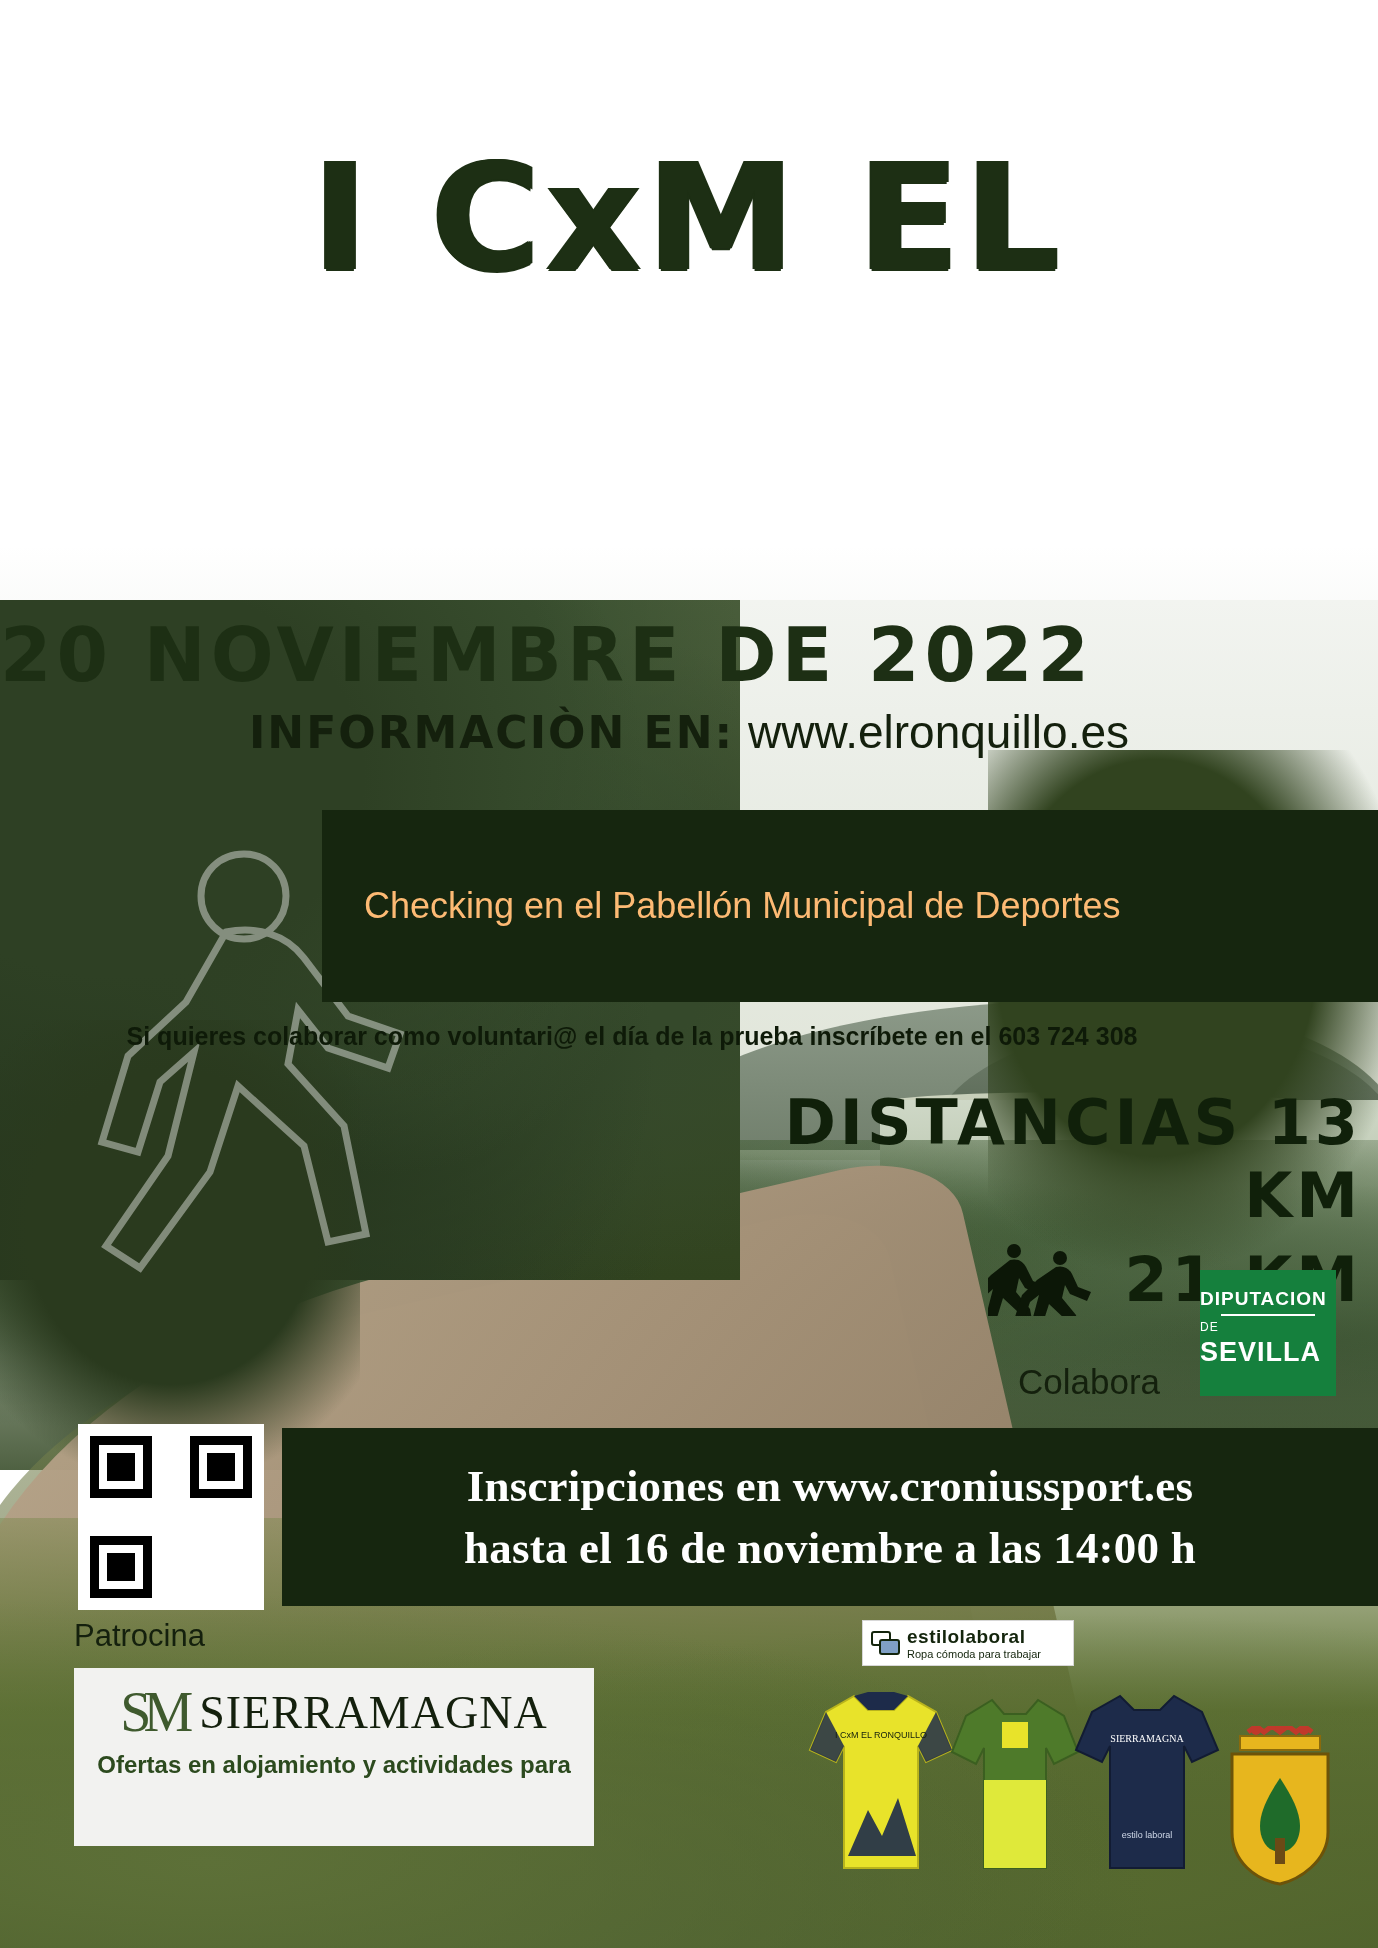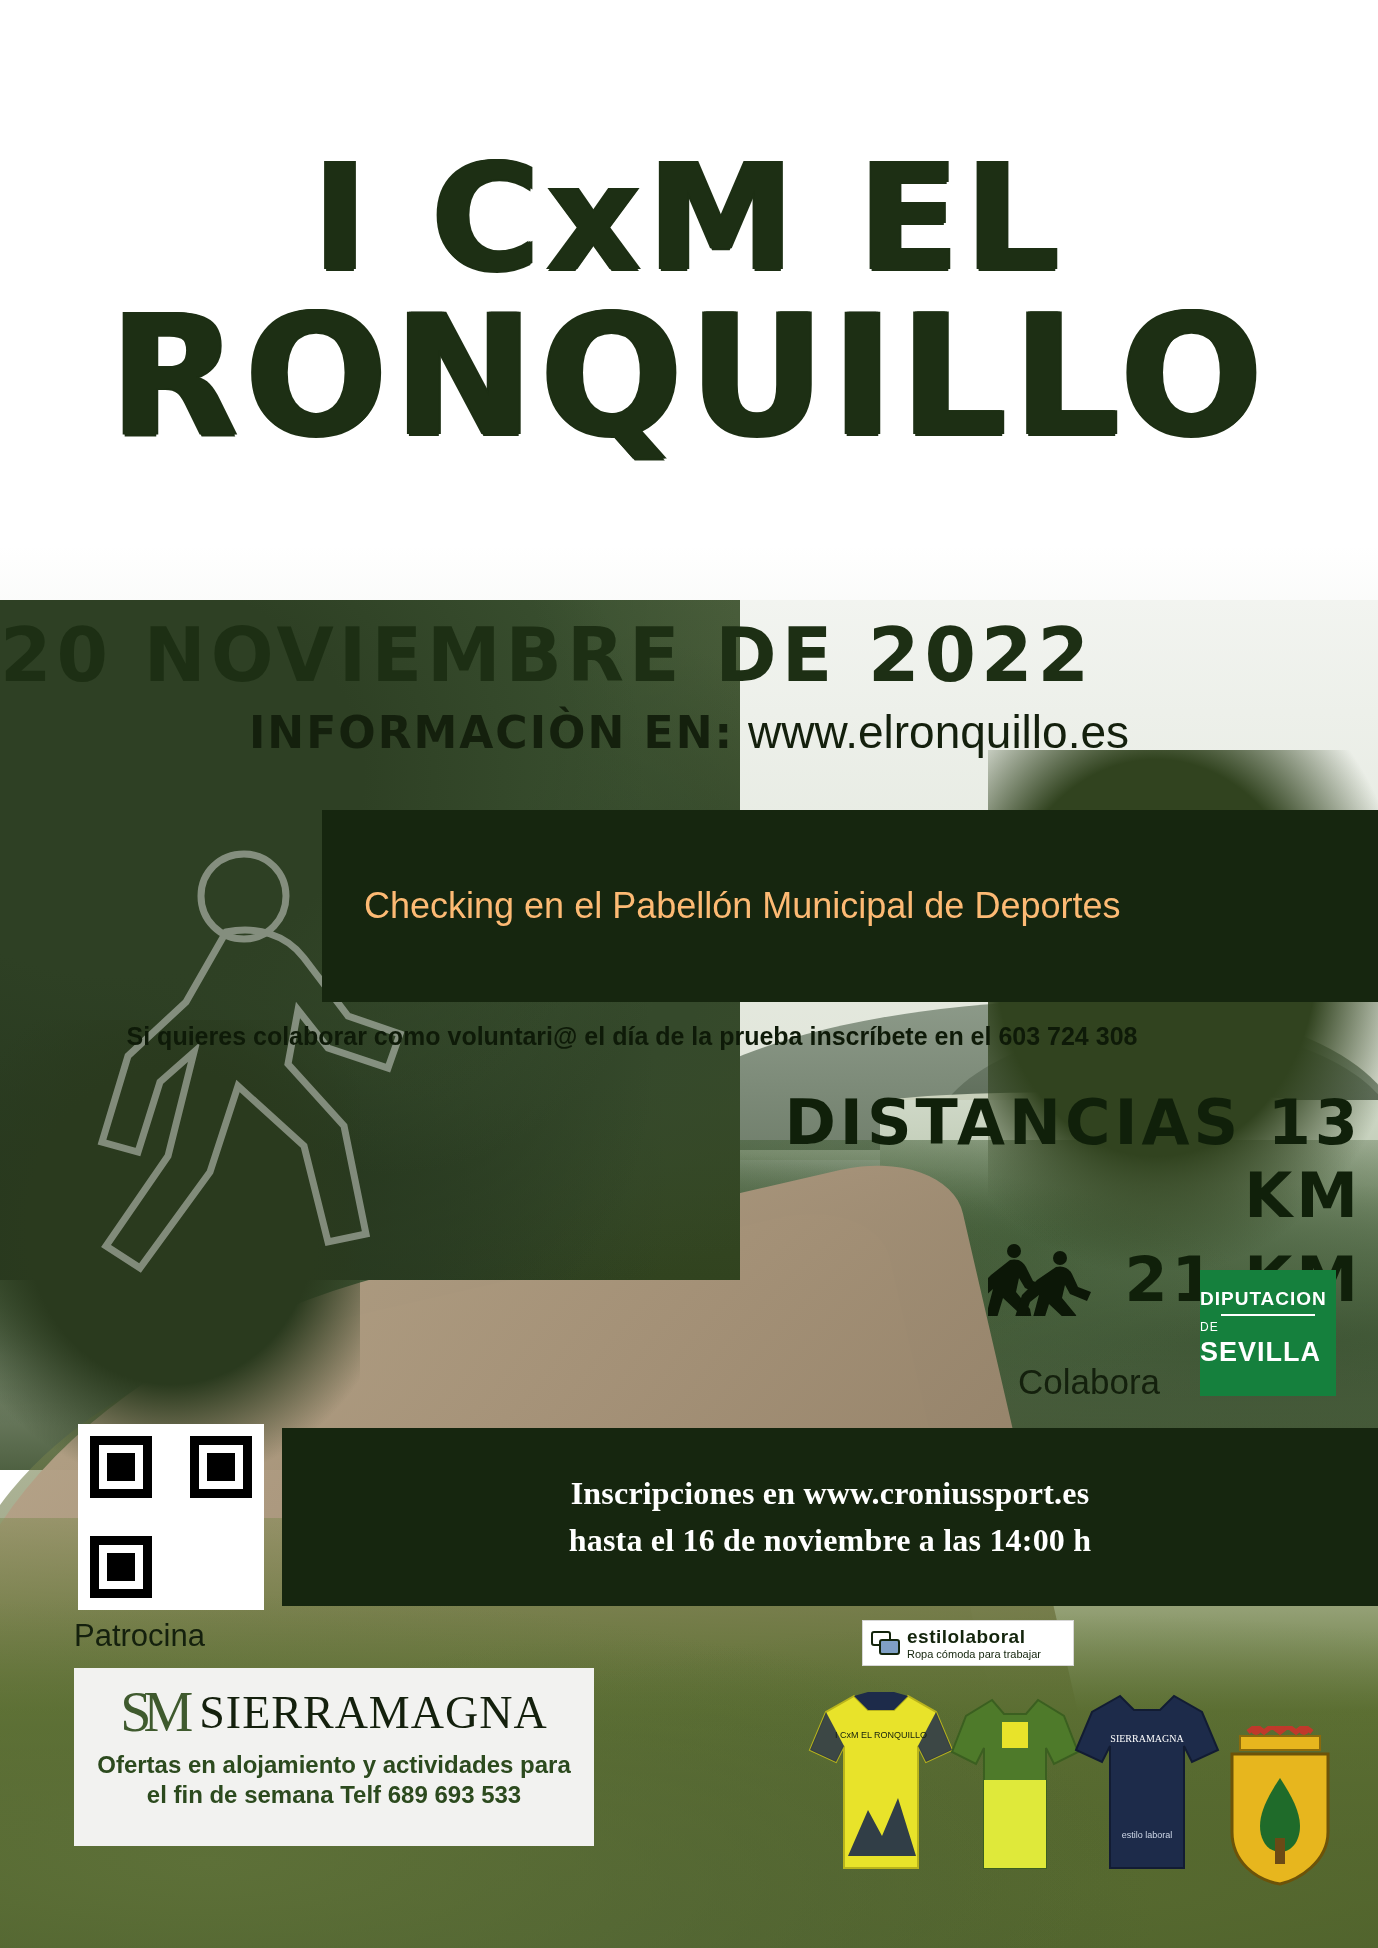--- a/index.html
+++ b/index.html
@@ -277,21 +277,21 @@
     background: #16260f;
     color: #fff;
     display: flex;
     flex-direction: column;
     justify-content: center;
     align-items: center;
     font-family: "Liberation Serif", serif;
   }
   .insc-box p {
     margin: 0 0 10px 0;
-    font-size: 32px;
+    font-size: 45px;
     font-weight: 700;
     letter-spacing: .2px;
   }
   .insc-box p:last-child { margin-bottom: 0; }
 
   .qr-wrap {
     position: absolute;
     left: 78px; top: 1424px;
     width: 186px; height: 186px;
     background: #ffffff;
@@ -421,21 +421,20 @@
 
   <svg class="runner-outline" viewBox="0 0 400 560">
     <path d="M214 34c24 0 42 19 42 42s-18 43-42 43-43-19-43-43 19-42 43-42z
              M196 112c30-6 60 2 78 26l44 58 52 18-12 34-60-20-30-38-10 54 56 62 22 108-38 8-24-96-66-60-28 86-70 96-34-22 62-90 26-104-34 30-22 70-36-10 26-86 58-54z" fill="none" stroke="#ffffff" stroke-width="7" opacity="0.75"></path>
   </svg>
 
   <div class="content">
 
     <div class="title-block">
       <div class="title-line l1">I CxM EL</div>
-      <div class="title-line l2">RONQUILLO</div>
     </div>
 
     <div class="date-line">20 NOVIEMBRE DE 2022</div>
 
     <div class="info-line">
       <span class="info-label">INFORMACIÒN EN:</span><span class="info-url">www.elronquillo.es</span>
     </div>
 
     <div class="green-box">
       <p>Checking en el Pabellón Municipal de Deportes</p>
@@ -488,21 +487,20 @@
 
     <div class="patrocina">Patrocina</div>
 
     <div class="sponsor-box">
       <div class="sm-logo">
         <span class="sm-mark">SM</span>
         <span class="sm-name">SIERRAMAGNA</span>
       </div>
       <div class="sm-sub">
         <div>Ofertas en alojamiento y  actividades para</div>
-        <div>el fin de semana  Telf 689 693 533</div>
       </div>
     </div>
 
     <div class="estilo-logo">
       <svg class="chat" viewBox="0 0 30 28">
         <rect x="1" y="2" width="18" height="13" rx="2" fill="#ffffff" stroke="#13240c" stroke-width="2"></rect>
         <rect x="9" y="10" width="19" height="14" rx="2" fill="#7f9fc4" stroke="#13240c" stroke-width="2"></rect>
       </svg>
       <div class="m1">estilolaboral</div>
       <div class="m2">Ropa cómoda para trabajar</div>

